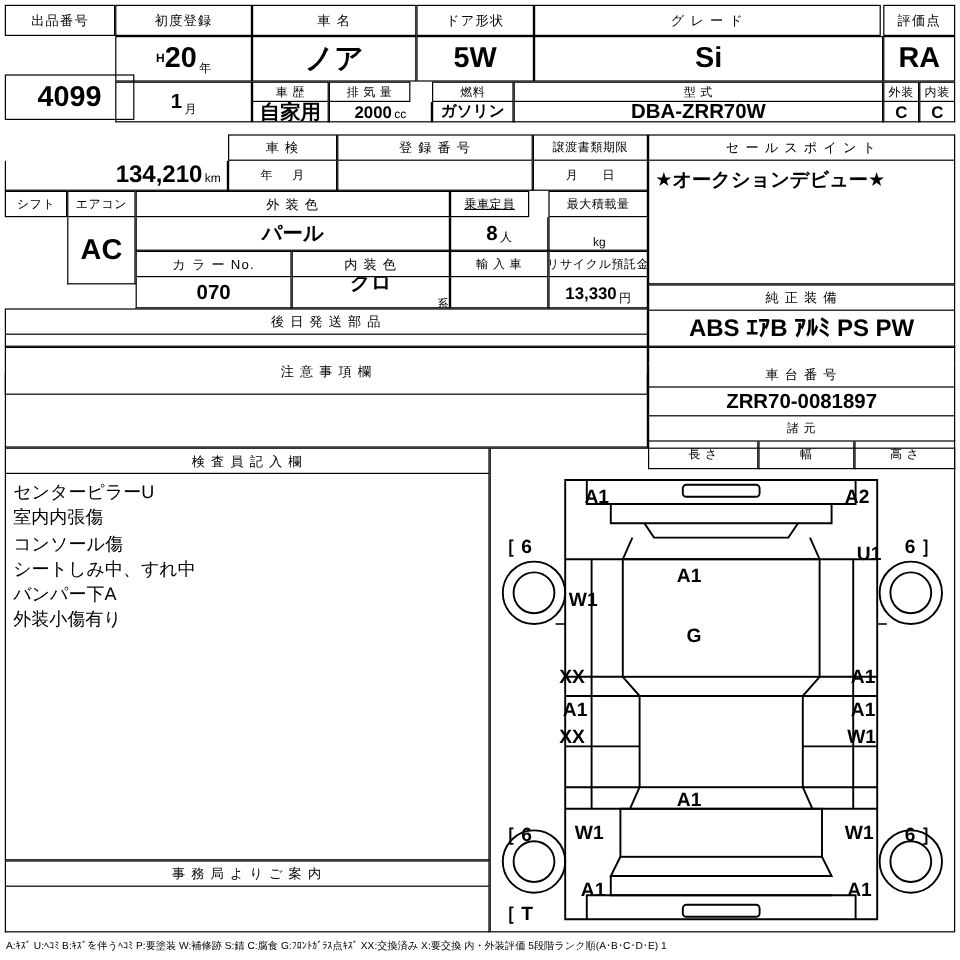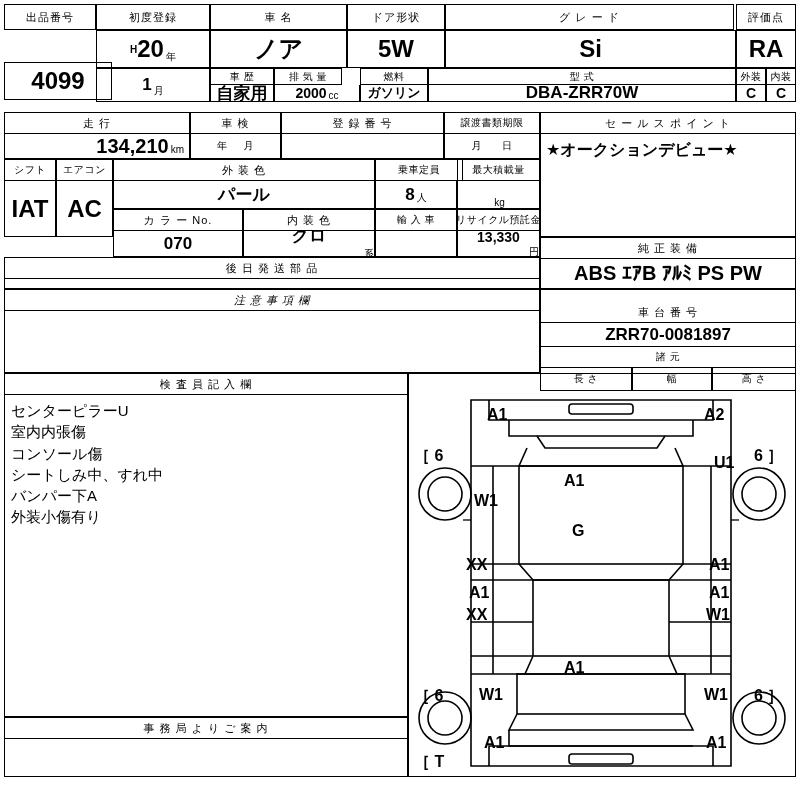--- a/index.html
+++ b/index.html
@@ -96,21 +96,20 @@
   <div class="bx val-sm" style="left:360px; top:85px; width:68px; height:17px; border-top:none; font-size:13px;">ガソリン</div>
 
   <div class="bx lbl-sm" style="left:428px; top:68px; width:308px; height:17px;">型 式</div>
   <div class="bx val-md" style="left:428px; top:85px; width:308px; height:17px; border-top:none;">DBA-ZRR70W</div>
 
   <div class="bx lbl-sm" style="left:736px; top:68px; width:30px; height:17px;">外装</div>
   <div class="bx lbl-sm" style="left:766px; top:68px; width:30px; height:17px;">内装</div>
   <div class="bx val-sm" style="left:736px; top:85px; width:30px; height:17px; border-top:none;">C</div>
   <div class="bx val-sm" style="left:766px; top:85px; width:30px; height:17px; border-top:none;">C</div>
 
-  <div class="bx lbl" style="left:4px; top:112px; width:186px; height:22px;">走 行</div>
   <div class="bx right" style="left:4px; top:134px; width:186px; height:25px; border-top:none;">
     <span class="val">134,210</span>
     <span class="unit">km</span>
   </div>
 
   <div class="bx lbl" style="left:190px; top:112px; width:91px; height:22px;">車 検</div>
   <div class="bx lbl-sm" style="left:190px; top:134px; width:91px; height:25px; border-top:none;">
     <span style="margin-right:16px;">年</span>
     <span>月</span>
   </div>
@@ -120,55 +119,54 @@
 
   <div class="bx lbl-sm" style="left:444px; top:112px; width:96px; height:22px;">譲渡書類期限</div>
   <div class="bx lbl-sm" style="left:444px; top:134px; width:96px; height:25px; border-top:none;">
     <span style="margin-right:20px;">月</span>
     <span>日</span>
   </div>
 
   <div class="bx lbl-sm" style="left:4px; top:159px; width:52px; height:22px;">シフト</div>
   <div class="bx lbl-sm" style="left:56px; top:159px; width:57px; height:22px;">エアコン</div>
   <div class="bx lbl" style="left:113px; top:159px; width:262px; height:22px;">外 装 色</div>
-  <div class="bx lbl-sm" style="left:375px; top:159px; width:88px; height:22px;">乗車定員</div>
+  <div class="bx lbl-sm" style="left:375px; top:159px; width:66px; height:22px;text-decoration:underline;">乗車定員</div>
   <div class="bx lbl-sm" style="left:457px; top:159px; width:83px; height:22px;">最大積載量</div>
 
   <div class="bx val-md" style="left:113px; top:181px; width:262px; height:28px; border-top:none;">パール</div>
   <div class="bx" style="left:375px; top:181px; width:82px; height:28px; border-top:none;">
     <span class="val-md">8</span>
     <span class="unit">人</span>
   </div>
   <div class="bx" style="left:457px; top:181px; width:83px; height:28px; border-top:none;">
     <span class="unit" style="padding-bottom:0;">kg</span>
   </div>
 
-  <div class="bx val-lg" style="left:4px; top:181px; width:52px; height:56px; border-top:none;">IAT</div>
   <div class="bx val-lg" style="left:56px; top:181px; width:57px; height:56px; border-top:none;">AC</div>
 
   <div class="bx lbl" style="left:113px; top:209px; width:130px; height:22px;">カ ラ ー No.</div>
   <div class="bx lbl" style="left:243px; top:209px; width:132px; height:22px;">内 装 色</div>
   <div class="bx lbl-sm" style="left:375px; top:209px; width:82px; height:22px;">輸 入 車</div>
   <div class="bx lbl-sm" style="left:457px; top:209px; width:83px; height:22px;">リサイクル預託金</div>
 
   <div class="bx val-md" style="left:113px; top:231px; width:130px; height:26px; border-top:none;">070</div>
   <div class="bx" style="left:243px; top:231px; width:132px; height:26px; border-top:none;flex-direction:column;">
     <span class="val-md">クロ</span>
     <span class="unit" style="padding-bottom:2px; margin-left:20px;">系</span>
   </div>
   <div class="bx" style="left:375px; top:231px; width:82px; height:26px; border-top:none;"></div>
-  <div class="bx" style="left:457px; top:231px; width:83px; height:26px; border-top:none;flex-direction:column;">
+  <div class="bx" style="left:457px; top:231px; width:83px; height:26px; border-top:none;">
     <span class="val-sm">13,330</span>
     <span class="unit" style="padding-bottom:0;">円</span>
   </div>
 
   <div class="bx lbl" style="left:4px; top:257px; width:536px; height:22px;">後 日 発 送 部 品</div>
   <div class="bx" style="left:4px; top:279px; width:536px; height:10px; border-top:none;"></div>
 
-  <div class="bx lbl" style="left:4px; top:289px; width:536px; height:22px;font-style:italic;">注 意 事 項 欄</div>
+  <div class="bx lbl" style="left:4px; top:289px; width:536px; height:40px;">注 意 事 項 欄</div>
   <div class="bx" style="left:4px; top:311px; width:536px; height:62px; border-top:none;"></div>
 
   <div class="bx lbl" style="left:540px; top:112px; width:256px; height:22px;">セ ー ル ス ポ イ ン ト</div>
   <div class="bx left" style="left:540px; top:134px; width:256px; height:103px; border-top:none; align-items:flex-start; padding-top:6px;">
     <span class="val-sm" style="font-size:16px;">★オークションデビュー★</span>
   </div>
 
   <div class="bx lbl" style="left:540px; top:237px; width:256px; height:22px;">純 正 装 備</div>
   <div class="bx val-md" style="left:540px; top:259px; width:256px; height:30px; border-top:none; font-size:20px;">ABS ｴｱB ｱﾙﾐ PS PW</div>
 
@@ -282,14 +280,15 @@
       <div class="mark" style="left:70px; top:312px;">W1</div>
       <div class="mark" style="left:295px; top:312px;">W1</div>
       <div class="mark" style="left:5px; top:312px;">［ 6</div>
       <div class="mark" style="left:345px; top:312px;">6 ］</div>
       <div class="mark" style="left:75px; top:360px;">A1</div>
       <div class="mark" style="left:297px; top:360px;">A1</div>
       <div class="mark" style="left:5px; top:378px;">［ T</div>
     </div>
   </div>
 
+  <div class="footer" style="left:5px; top:783px;">A:ｷｽﾞ U:ﾍｺﾐ B:ｷｽﾞを伴うﾍｺﾐ P:要塗装 W:補修跡 S:錆 C:腐食 G:ﾌﾛﾝﾄｶﾞﾗｽ点ｷｽﾞ XX:交換済み X:要交換  内・外装評価 5段階ランク順(A･B･C･D･E) 1</div>
 
 </div>
 
 </body></html>

